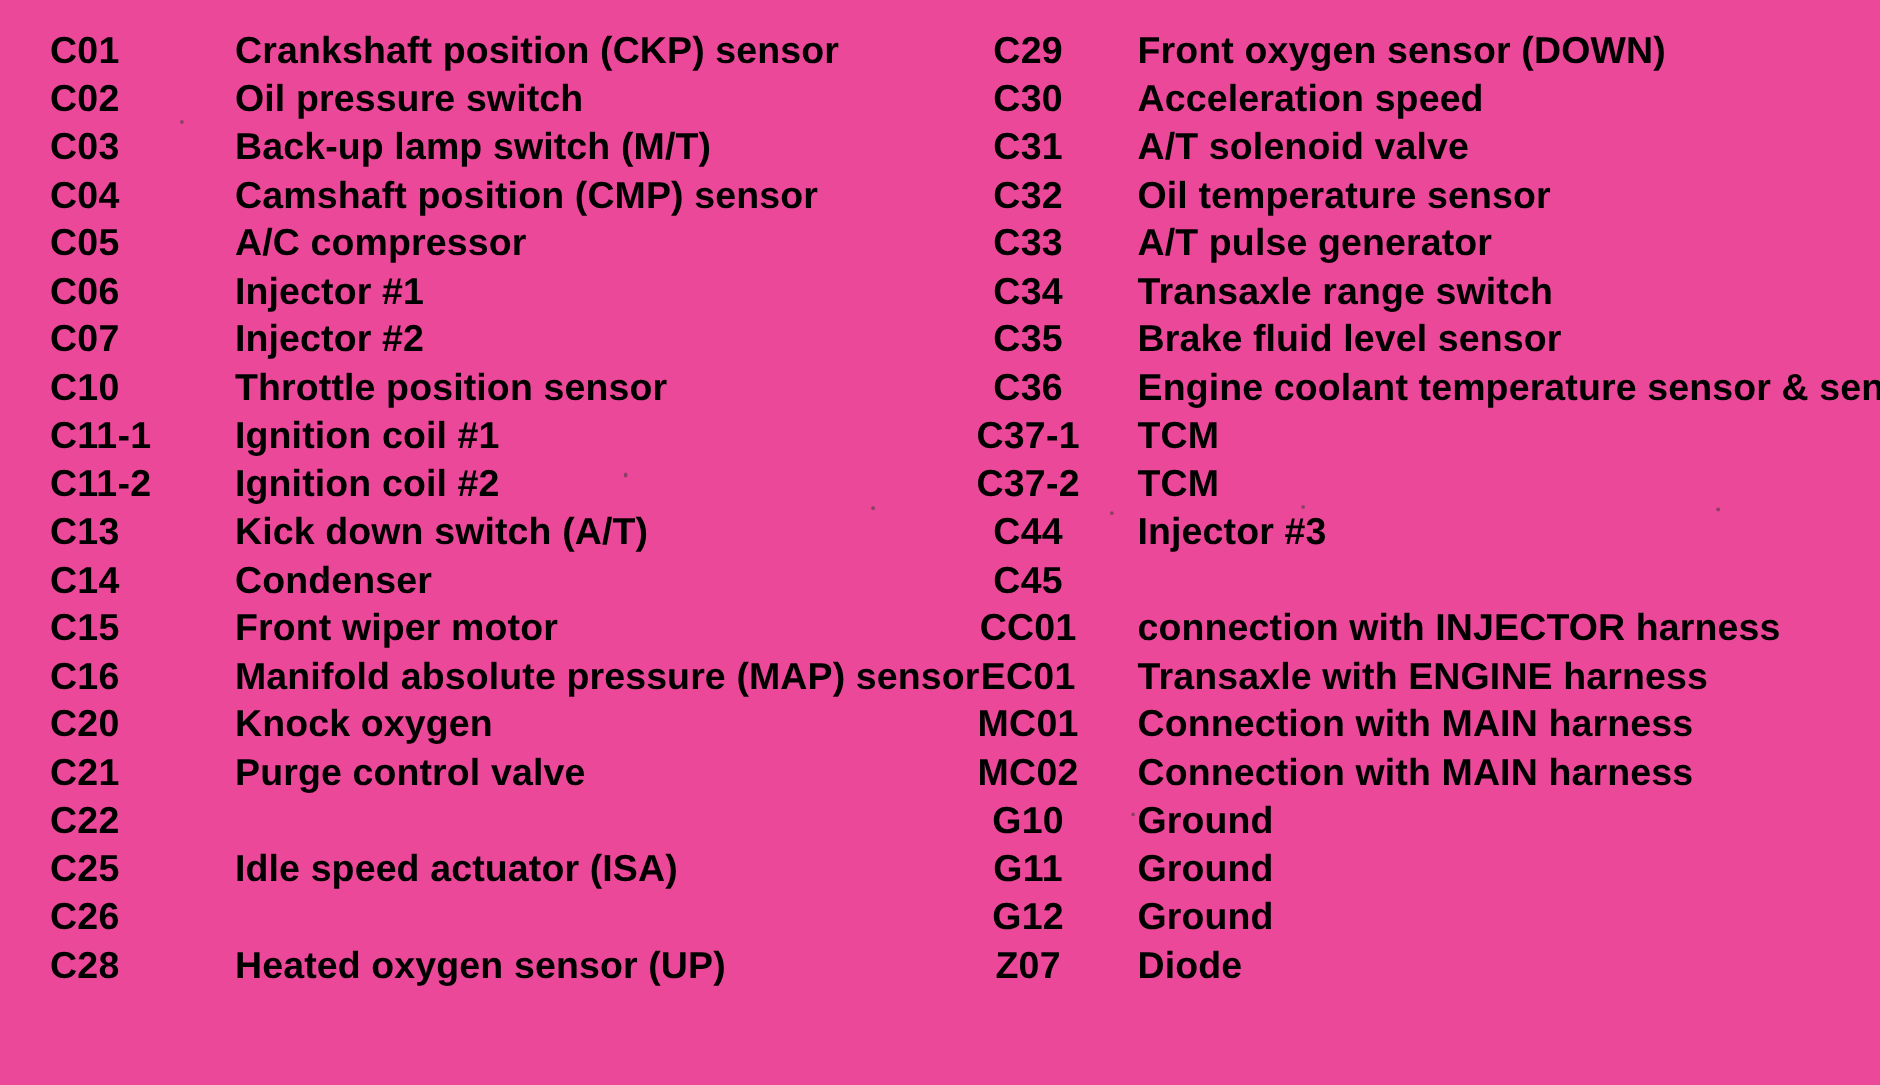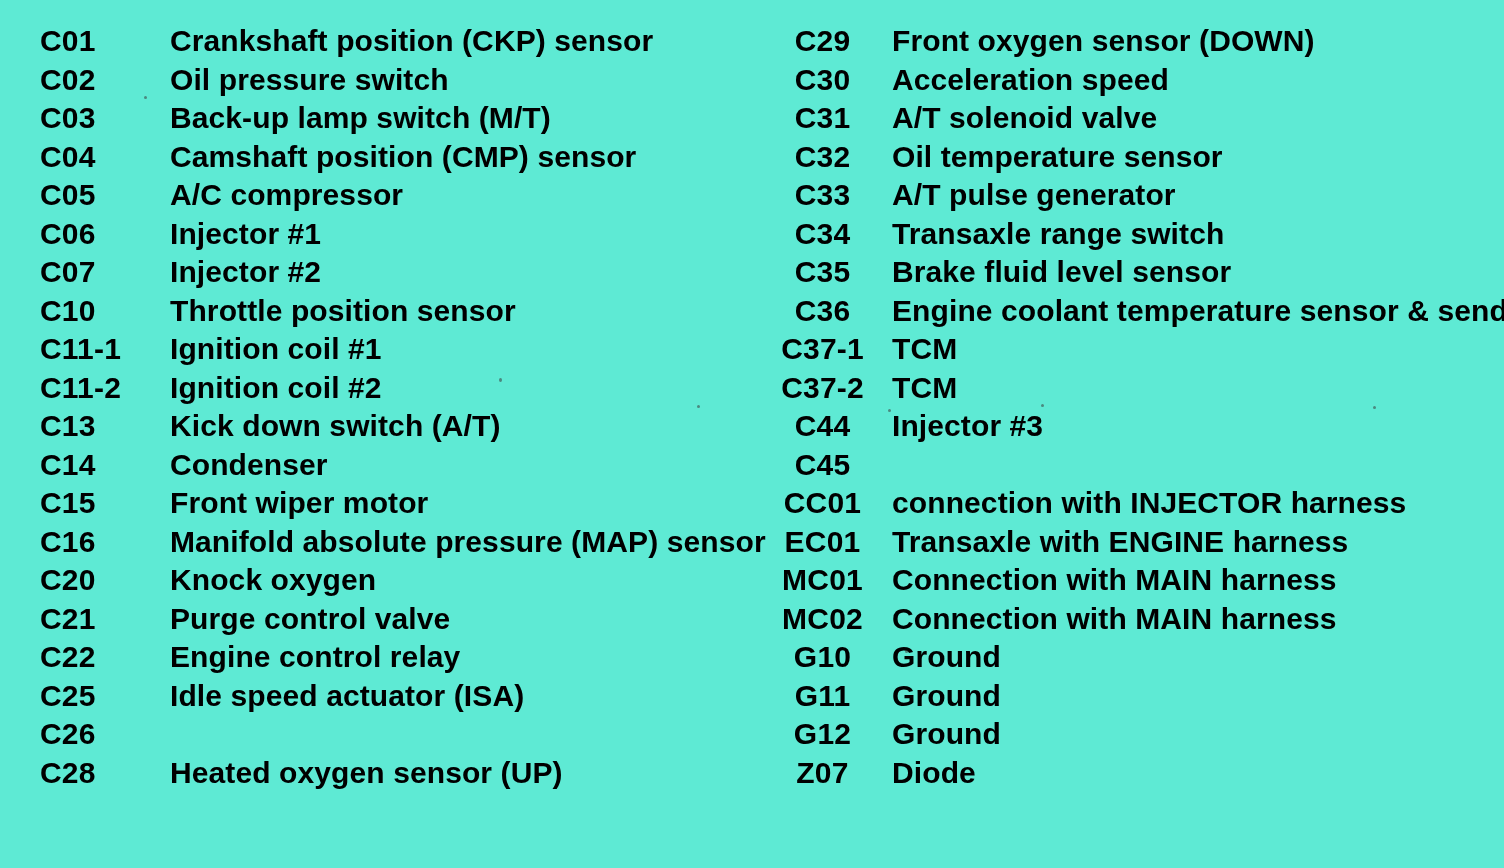--- a/index.html
+++ b/index.html
@@ -17,21 +17,21 @@
     color: #000000;
     -webkit-font-smoothing: none;
   }
 
   .legend-sheet {
     position: absolute;
     left: 0;
     top: 0;
     width: 1504px;
     height: 868px;
-    background: #5eead4;
+    background: #ec4899;
   }
 
   .legend-column {
     position: absolute;
     top: 22px;
   }
   .legend-column.left  { left: 40px;  width: 690px; }
   .legend-column.right { left: 753px; width: 730px; }
 
   .legend-row {
@@ -49,20 +49,21 @@
     letter-spacing: 0.2px;
   }
   .legend-column.left  .code { width: 130px; }
   .legend-column.right .code { width: 139px; text-align: center; }
 
   .desc {
     flex: 1 1 auto;
     font-size: 30px;
     font-weight: 600;
     letter-spacing: 0.1px;
+    margin-left: 18px;
   }
 
   
   .speck {
     position: absolute;
     background: #3a3a3a;
     border-radius: 50%;
     opacity: .55;
   }
 </style>
@@ -131,21 +132,20 @@
       <div class="legend-row">
         <span class="code">C20</span>
         <span class="desc">Knock oxygen</span>
       </div>
       <div class="legend-row">
         <span class="code">C21</span>
         <span class="desc">Purge control valve</span>
       </div>
       <div class="legend-row">
         <span class="code">C22</span>
-        <span class="desc">Engine control relay</span>
       </div>
       <div class="legend-row">
         <span class="code">C25</span>
         <span class="desc">Idle speed actuator (ISA)</span>
       </div>
       <div class="legend-row">
         <span class="code">C26</span>
       </div>
       <div class="legend-row">
         <span class="code">C28</span>

